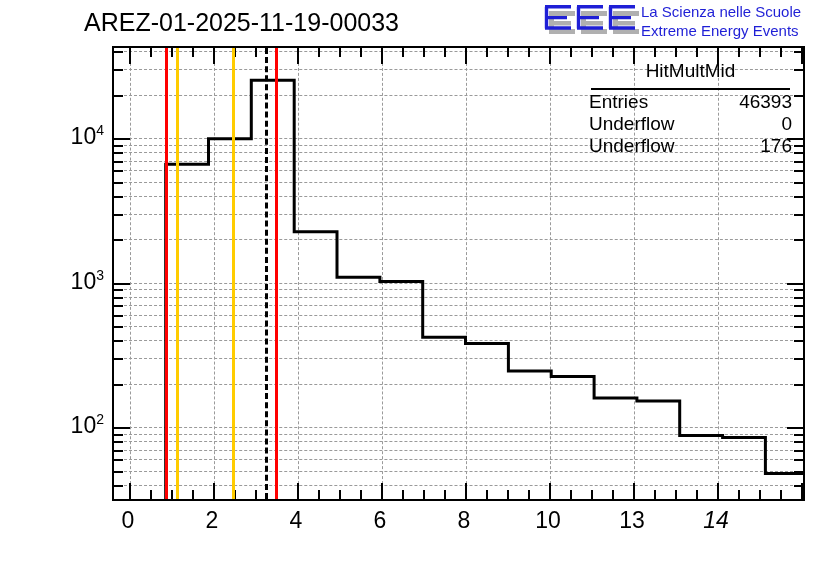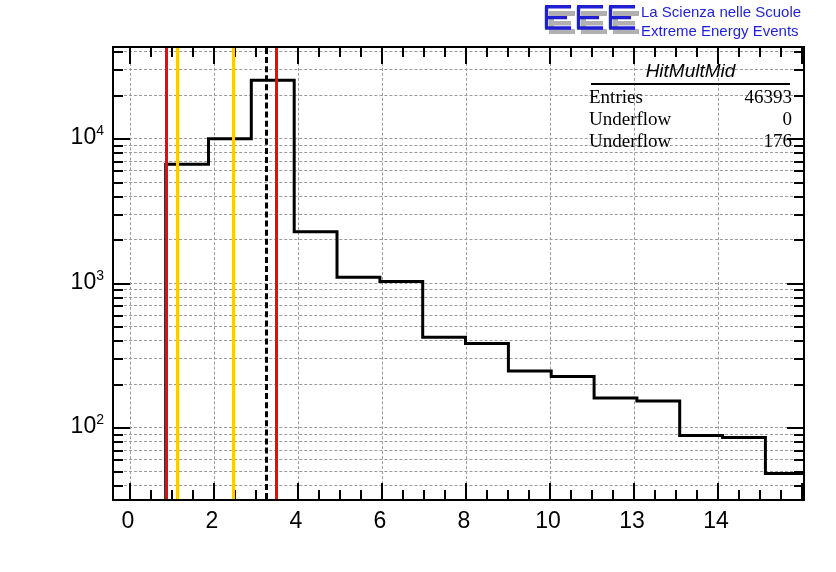--- a/index.html
+++ b/index.html
@@ -46,30 +46,31 @@
   .hist{position:absolute;left:0;top:0;}
   .vline{position:absolute;top:0;bottom:0;width:3px;}
   .vline.red{background:#ff0000;}
   .vline.orange{background:#ffcc00;}
   .vline.dash{width:0;border-left:3px dashed #000;}
 
   
   .stats{position:absolute;left:583px;top:60px;width:215px;
          background:transparent;font-size:19px;color:#000;}
   .stats .st-title{text-align:center;border-bottom:2px solid #000;
-                   padding-bottom:1px;margin:0 8px 1px 8px;font-size:19px;font-style:italic;}
+                   padding-bottom:6px;margin:0 8px 1px 8px;font-size:19px;}
   .stats .st-row{display:flex;justify-content:space-between;padding:0 6px;
                  line-height:22px;}
-  .stats .st-row span{white-space:nowrap;font-family:Liberation Serif, serif;}
+  .stats .st-row span{white-space:nowrap;}
 </style>
 </head>
 <body>
 
 <div id="root">
 
+  <div class="title">AREZ-01-2025-11-19-00033</div>
 
   <div class="logo">
     <svg class="logo-eee" viewBox="0 0 96 36">
       <g fill="#b0b0b0">
         <rect x="6" y="8" width="26" height="5"></rect>
           <rect x="6" y="8" width="5" height="23"></rect>
         <rect x="6" y="18" width="22" height="4.5"></rect>
           <rect x="6" y="26" width="26" height="5"></rect>
         <rect x="38" y="8" width="26" height="5"></rect>
           <rect x="38" y="8" width="5" height="23"></rect>
@@ -265,21 +266,21 @@
   </div>
 
   <div id="xlabels">
       <div class="xlab" style="left: 127.96px; top: 507px;">0</div>
       <div class="xlab" style="left: 211.96px; top: 507px;">2</div>
       <div class="xlab" style="left: 295.96px; top: 507px;">4</div>
       <div class="xlab" style="left: 379.96px; top: 507px;">6</div>
       <div class="xlab" style="left: 463.96px; top: 507px;">8</div>
       <div class="xlab" style="left: 547.96px; top: 507px;">10</div>
       <div class="xlab" style="left: 631.96px; top: 507px;">13</div>
-      <div class="xlab" style="left: 715.96px; top: 507px;">14</div>
+      <div class="xlab" style="left: 715.96px; top: 507px; font-style: italic;">14</div>
     </div>
   <div id="ylabels">
       <div class="ylab" style="right: 732px; top: 425.38px;">10<sup>2</sup></div>
       <div class="ylab" style="right: 732px; top: 280.758px;">10<sup>3</sup></div>
       <div class="ylab" style="right: 732px; top: 136.136px;">10<sup>4</sup></div>
     </div>
 
 
   <div class="stats">
     <div class="st-title">HitMultMid</div>

